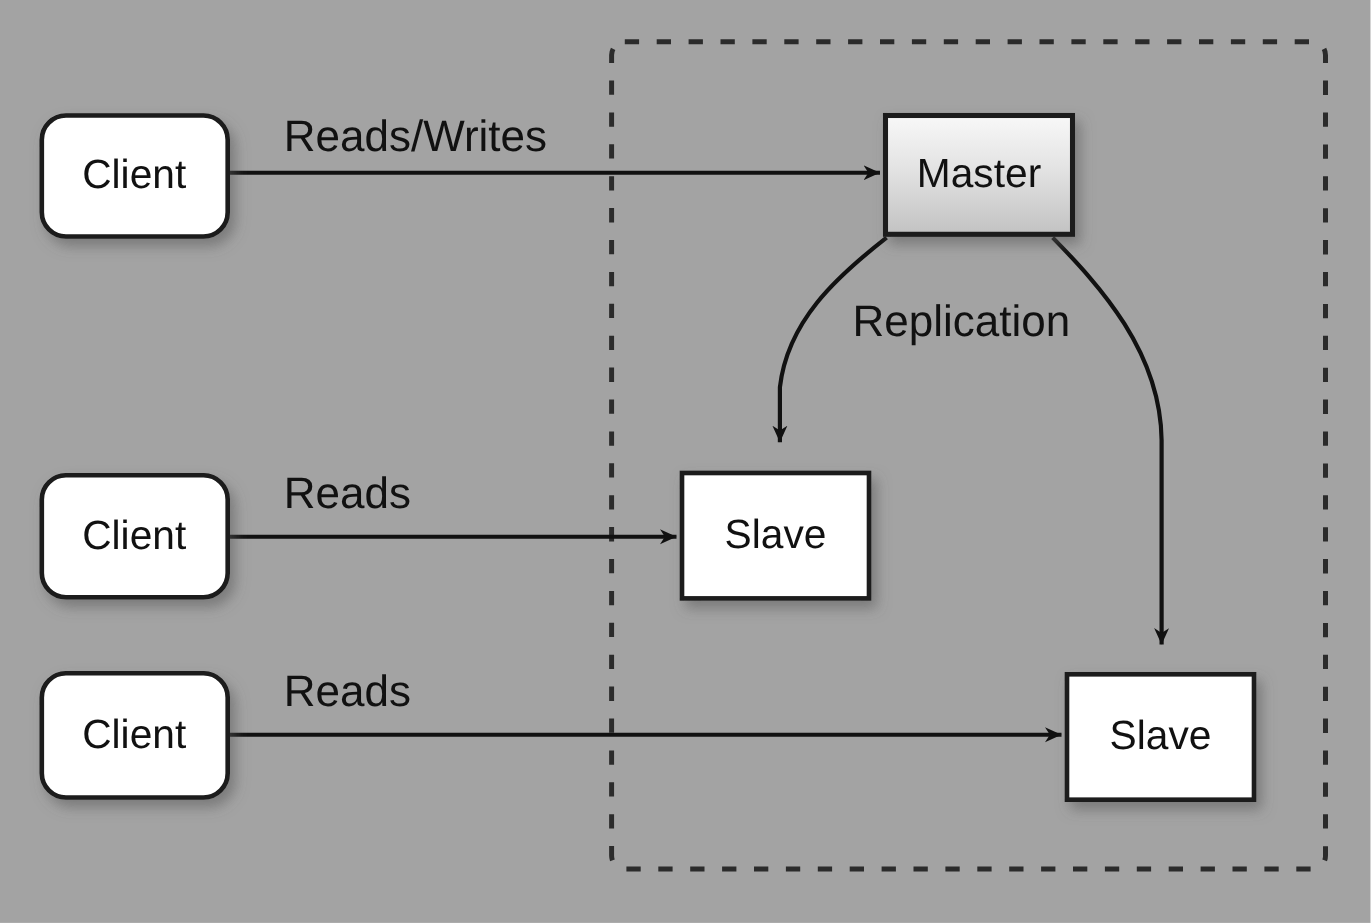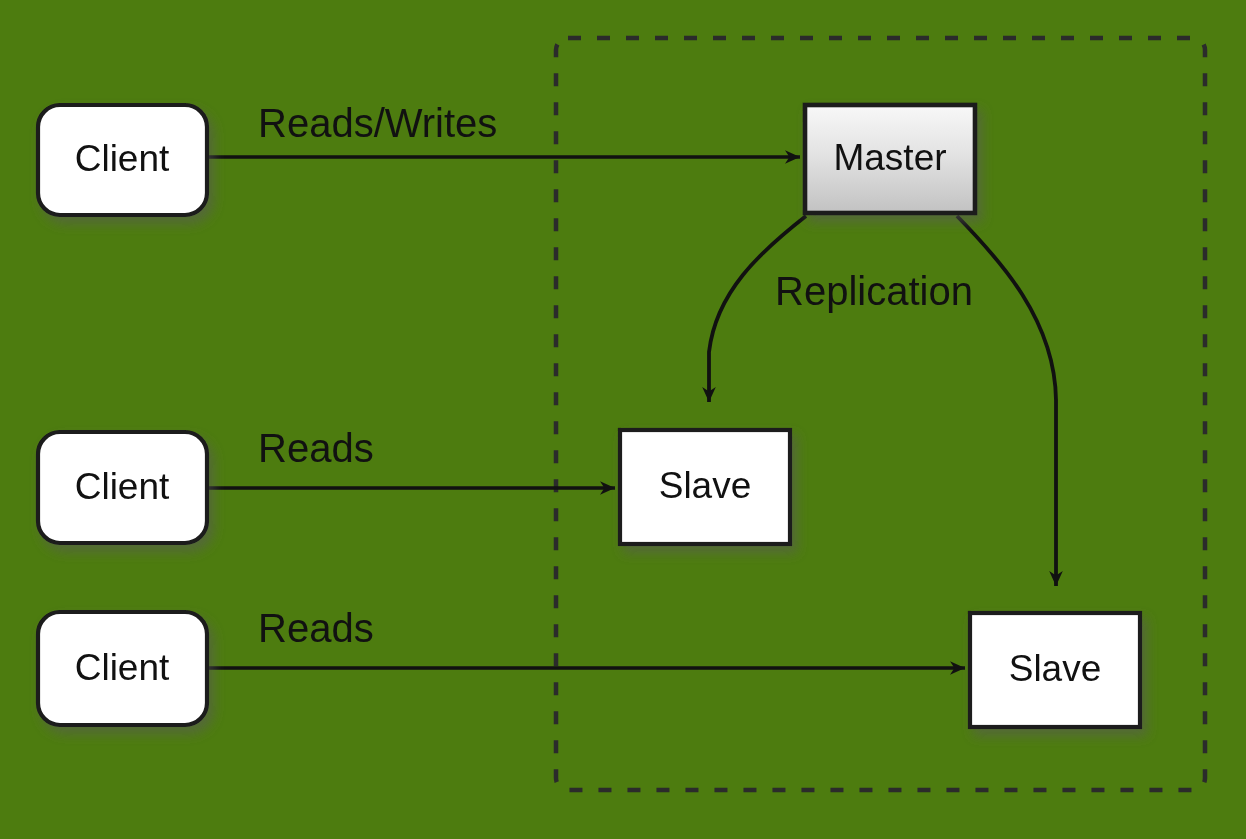--- a/index.html
+++ b/index.html
@@ -7,21 +7,21 @@
     padding: 0;
     background: #ffffff;
   }
   body {
     font-family: "Liberation Sans", sans-serif;
   }
   #diagram-root {
     position: relative;
     width: 1246px;
     height: 839px;
-    background: #4d7c0f;
+    background: #a3a3a3;
     overflow: hidden;
   }
   #diagram-svg {
     position: absolute;
     left: 0;
     top: 0;
     width: 1246px;
     height: 839px;
   }
   .node-label {

